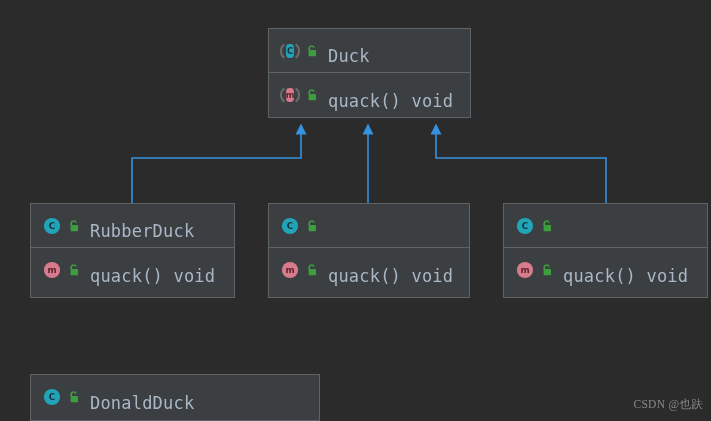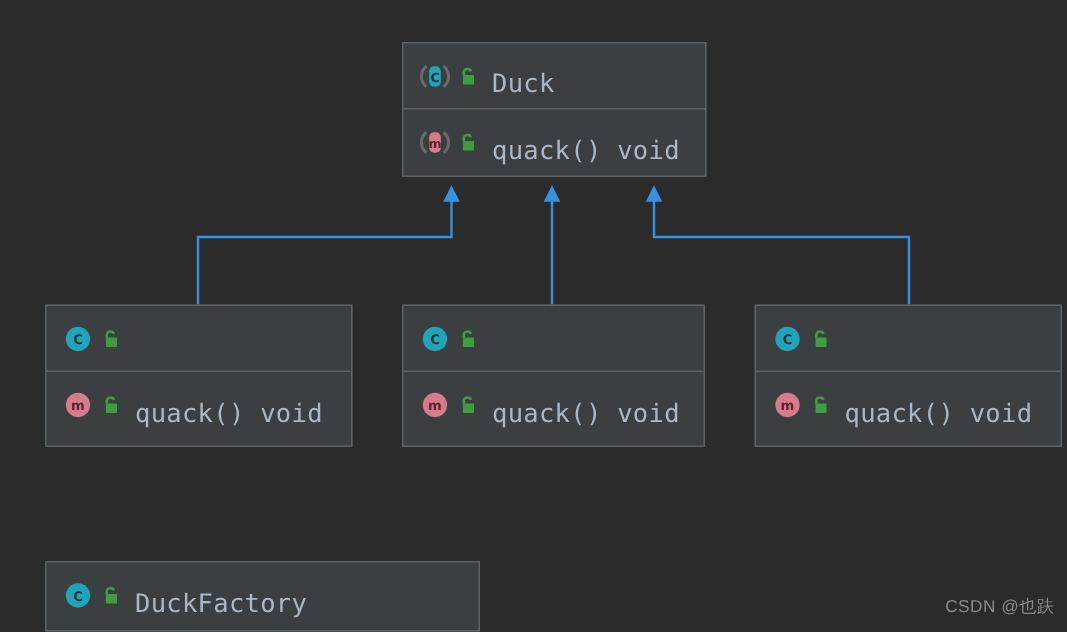--- a/index.html
+++ b/index.html
@@ -73,21 +73,21 @@
 
   .lock-icon { margin-left: 5px; }
 
   
   #watermark {
     position: absolute;
     right: 8px;
     bottom: 9px;
     color: #8a8a8a;
     font-size: 11.5px;
-    font-family: Liberation Sans, sans-serif;
+    font-family: Liberation Serif, serif;
     letter-spacing: 0.3px;
     white-space: nowrap;
   }
 </style>
 </head>
 <body>
 
 <div id="canvas">
 
   <svg id="edges" viewBox="0 0 711 421" width="711" height="421">
@@ -157,20 +157,21 @@
           <circle cx="10" cy="10" r="8.1" fill="#22a4b8"></circle>
           <text x="10" y="13.4" text-anchor="middle" font-family="DejaVu Sans, sans-serif" font-size="8.8" font-weight="bold" fill="#17313a">C</text>
         </svg>
       </span>
       <span class="icon lock-icon">
         <svg width="14" height="14" viewBox="0 0 14 14">
           <path d="M 4.2 6.2 L 4.2 4.1 A 2.5 2.5 0 0 1 9.0 3.6" fill="none" stroke="#3d9e3d" stroke-width="1.7"></path>
           <rect x="3.6" y="6.0" width="7.4" height="6.3" rx="0.7" fill="#3d9e3d"></rect>
         </svg>
       </span>
+      <span class="row-label">RubberDuck</span>
     </div>
 
     <div class="uml-row">
       <span class="icon">
         <svg width="20" height="20" viewBox="0 0 20 20">
           <circle cx="10" cy="10" r="8.1" fill="#d77b8c"></circle>
           <text x="10" y="13.4" text-anchor="middle" font-family="DejaVu Sans, sans-serif" font-size="8.8" font-weight="bold" fill="#5c2430">m</text>
         </svg>
       </span>
       <span class="icon lock-icon">
@@ -259,19 +260,19 @@
           <circle cx="10" cy="10" r="8.1" fill="#22a4b8"></circle>
           <text x="10" y="13.4" text-anchor="middle" font-family="DejaVu Sans, sans-serif" font-size="8.8" font-weight="bold" fill="#17313a">C</text>
         </svg>
       </span>
       <span class="icon lock-icon">
         <svg width="14" height="14" viewBox="0 0 14 14">
           <path d="M 4.2 6.2 L 4.2 4.1 A 2.5 2.5 0 0 1 9.0 3.6" fill="none" stroke="#3d9e3d" stroke-width="1.7"></path>
           <rect x="3.6" y="6.0" width="7.4" height="6.3" rx="0.7" fill="#3d9e3d"></rect>
         </svg>
       </span>
-      <span class="row-label">DuckFactory</span>
+      <span class="row-label">DonaldDuck</span>
     </div>
   </div>
 
   <div id="watermark">CSDN @也趺</div>
 
 </div>
 
 </body></html>

